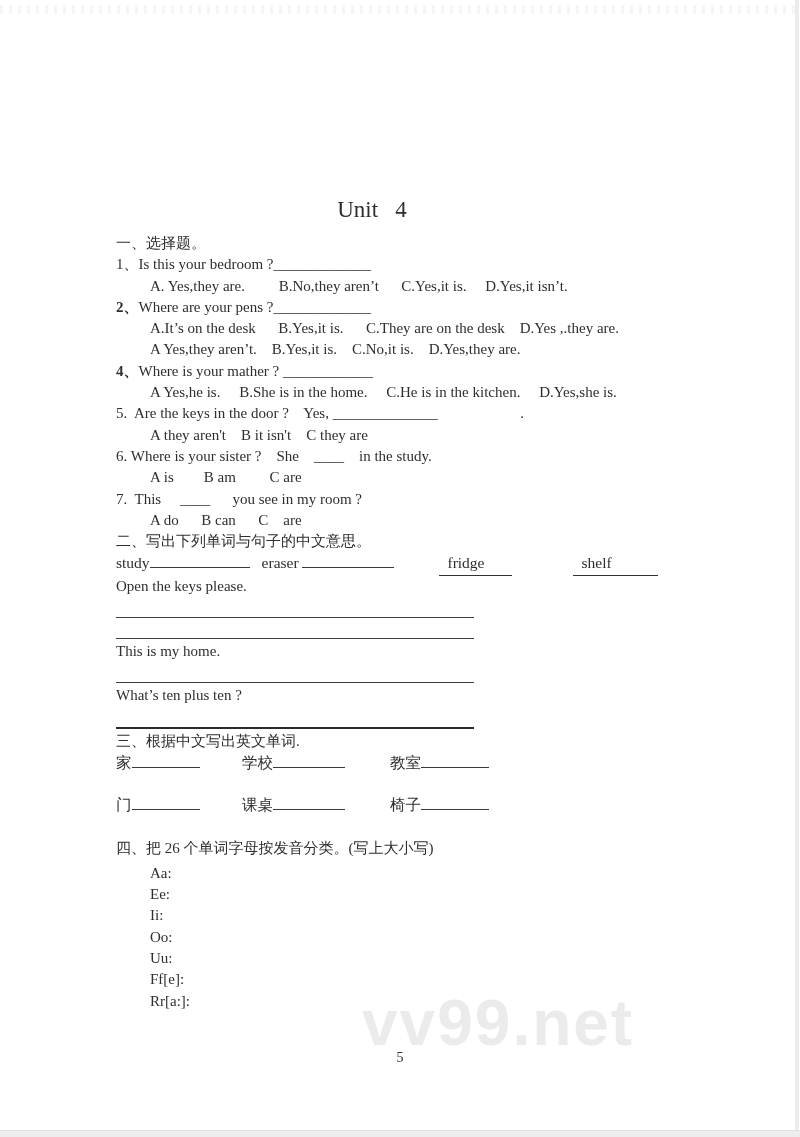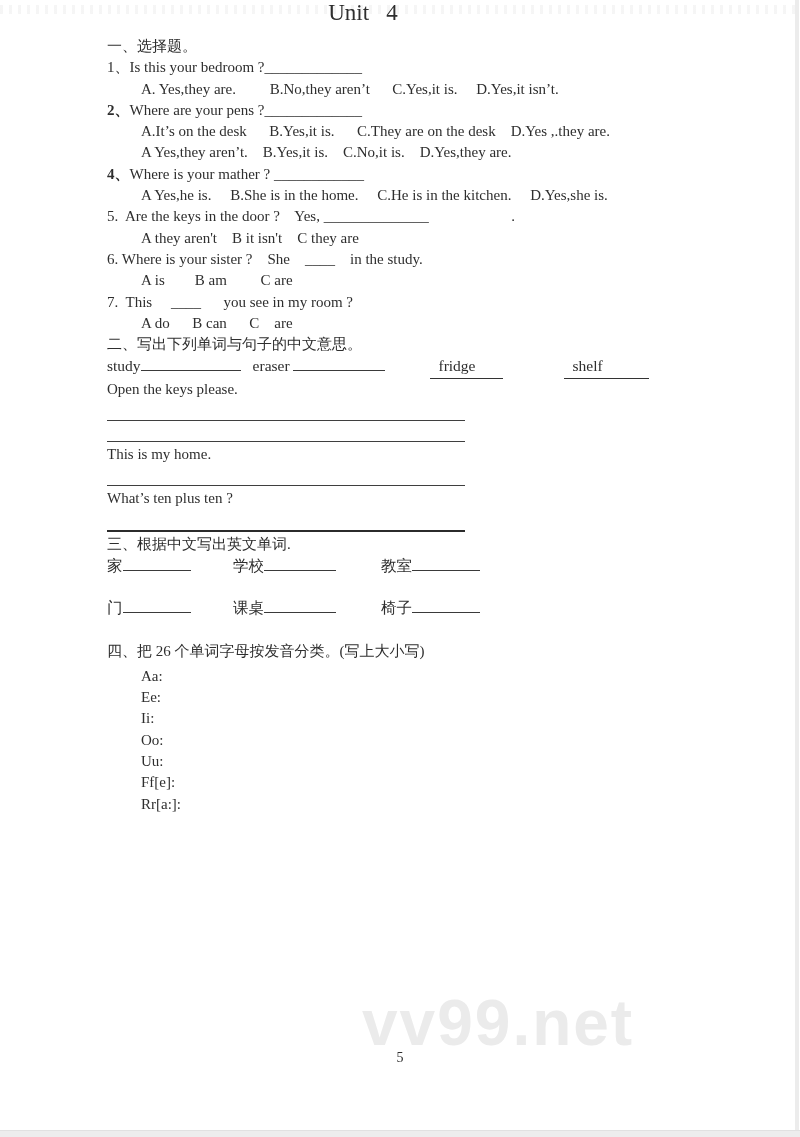--- a/index.html
+++ b/index.html
@@ -4,21 +4,21 @@
 <style>
   html,body{margin:0;padding:0;background:#ffffff;}
   .page{position:relative;width:800px;height:1137px;background:#fff;overflow:hidden;
         font-family:"Liberation Serif", serif;color:#2e2e2e;}
   .texture-top{position:absolute;top:5px;left:0;right:0;height:9px;opacity:.8;
         background:repeating-linear-gradient(90deg,#f3f3f3 0 3px,#ffffff 3px 9px);}
   .edge-right{position:absolute;top:0;right:1px;width:4px;bottom:0;background:#ececec;}
   .edge-bottom{position:absolute;left:0;right:0;bottom:0;height:6px;background:#ededed;border-top:1px solid #e1e1e1;}
   .watermark{position:absolute;left:362px;top:986px;font-family:"Liberation Sans",sans-serif;
         font-weight:bold;font-size:64px;letter-spacing:2px;color:#ebebeb;user-select:none;}
-  .content{position:absolute;left:107px;top:0;width:640px;}
+  .content{position:absolute;left:116px;top:0;width:640px;padding-top:197px;}
   .title{font-size:23px;line-height:26px;margin:0 0 10px 0;font-weight:normal;
         width:512px;text-align:center;white-space:pre;}
   .line{font-size:15px;line-height:21.3px;white-space:pre;}
   .opts{padding-left:34px;}
   .qnum-bold{font-weight:bold;}
   .blank{display:inline-block;height:13px;border-bottom:1.3px solid #3a3a3a;}
   .word-row{display:flex;align-items:baseline;font-size:15.5px;line-height:21.3px;}
   .wc{white-space:pre;text-align:right;}
   .wc1{margin-right:12px;}
   .wc2{margin-right:45px;}

